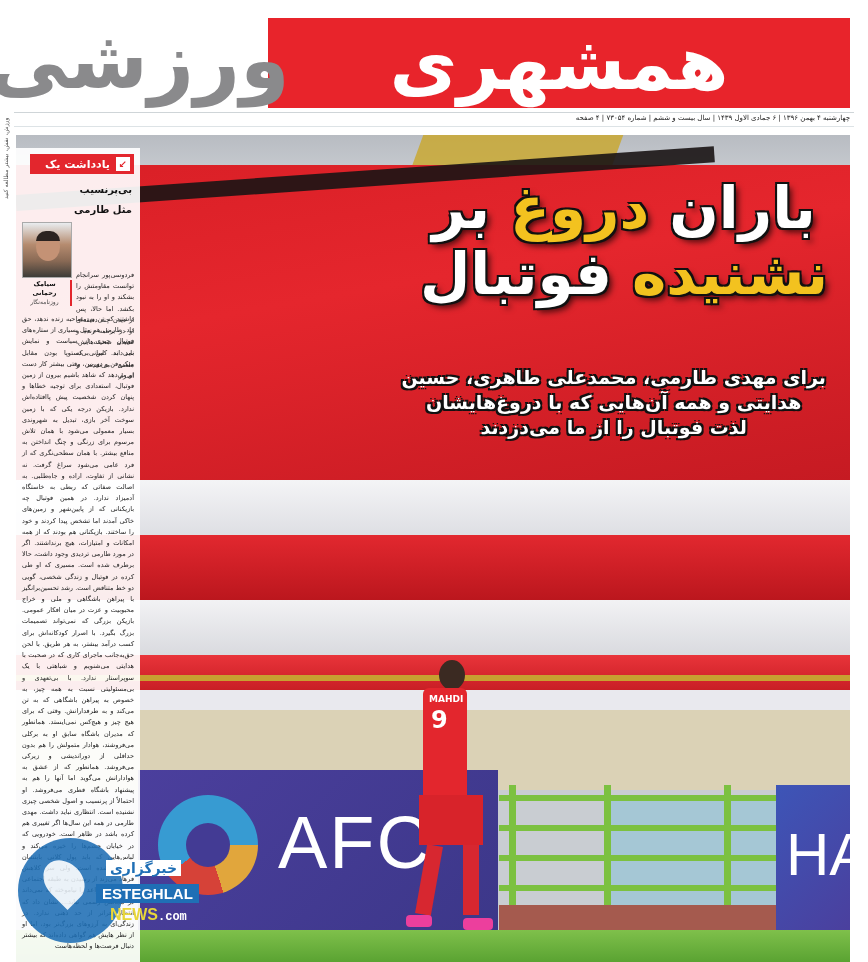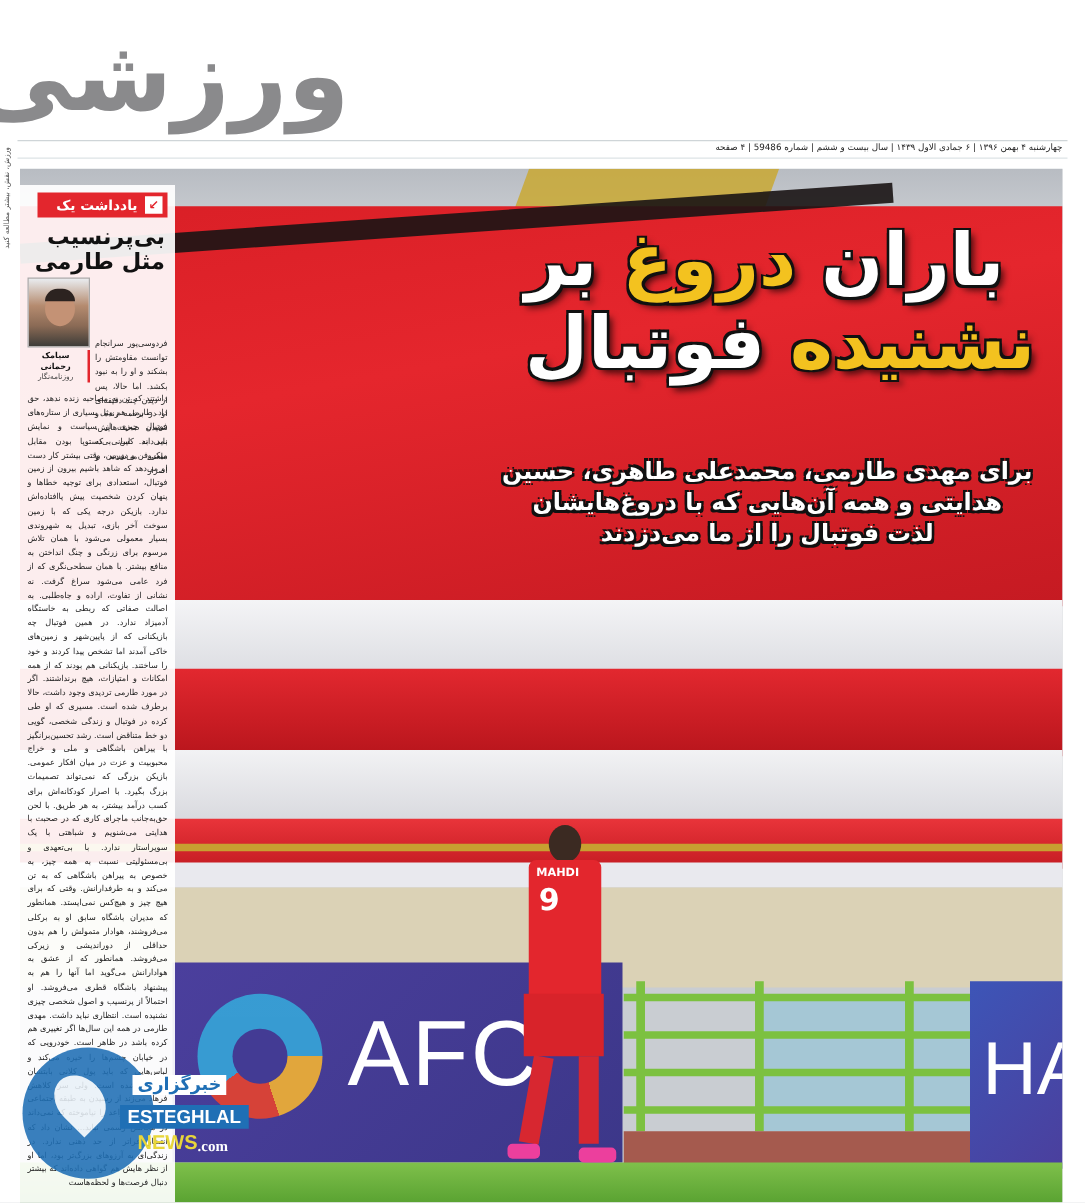--- a/index.html
+++ b/index.html
@@ -3,21 +3,21 @@
 <meta charset="utf-8">
 <style>
   * { box-sizing: border-box; margin: 0; padding: 0; }
   html, body { width: 868px; height: 962px; overflow: hidden; background: #ffffff; }
   body { font-family: "DejaVu Sans", sans-serif; position: relative; }
 
   
   .masthead { position: absolute; left: 0; top: 0; width: 868px; height: 112px; background: #fff; }
   .logo-red { position: absolute; left: 268px; top: 18px; width: 582px; height: 90px; background: #e8242b; display: flex; align-items: center; justify-content: center; }
   .logo-red span { color: #ffffff; font-family: "DejaVu Sans", sans-serif; font-weight: bold; font-size: 74px; direction: rtl; letter-spacing: -2px; line-height: 1; }
-  .logo-grey { position: absolute; left: 4px; top: 14px; width: 250px; height: 94px; display: flex; align-items: center; justify-content: center; }
+  .logo-grey { position: absolute; left: 14px; top: 14px; width: 250px; height: 94px; display: flex; align-items: center; justify-content: center; }
   .logo-grey span { color: #8a8a8c; font-weight: bold; font-size: 80px; direction: rtl; line-height: 1; }
   .date-line { position: absolute; right: 18px; top: 114px; font-size: 7px; color: #222; direction: rtl; white-space: nowrap; }
   .rule { position: absolute; left: 14px; right: 14px; top: 112px; height: 1px; background: #cfd5d8; }
   .rule2 { position: absolute; left: 14px; right: 14px; top: 126px; height: 1px; background: #dde3e6; }
 
   
   .photo { position: absolute; left: 16px; top: 135px; width: 834px; height: 827px; overflow: hidden; background: #c9cdd2; }
   .sky { position: absolute; left: 0; top: 0; width: 100%; height: 60px; background: linear-gradient(180deg,#b8bcc2,#d0d3d8); }
   .gold-patch { position: absolute; left: 400px; top: 0; width: 200px; height: 40px; background: #c9a833; transform: skewX(-20deg); opacity: .85; }
   .red-flag { position: absolute; left: 0; top: 30px; width: 100%; height: 320px; background: linear-gradient(170deg,#d91f26 0%,#e5262d 40%,#c51a22 100%); }
@@ -37,71 +37,74 @@
   .board2 { position: absolute; left: 760px; top: 650px; width: 74px; height: 150px; background: linear-gradient(135deg,#3d55b7,#4b3f9d); }
   .board2-text { position: absolute; left: 10px; top: 35px; color: #fff; font-size: 60px; font-family: "Liberation Sans", sans-serif; }
   .fence { position: absolute; left: 483px; top: 650px; width: 277px; height: 120px; }
   .fence .bar-h { position: absolute; left: 0; width: 100%; height: 6px; background: #7cc140; }
   .fence .bar-v { position: absolute; top: 0; width: 7px; height: 120px; background: #7cc140; }
   .fence .glass { position: absolute; left: 110px; top: 12px; width: 167px; height: 108px; background: #9cc6d6; opacity: .8; }
   .track { position: absolute; left: 483px; top: 770px; width: 277px; height: 30px; background: #a55a4e; }
   .grass { position: absolute; left: 0; top: 795px; width: 100%; height: 32px; background: linear-gradient(180deg,#7fc04b,#5aa332); }
   .player { position: absolute; left: 385px; top: 525px; width: 100px; height: 280px; }
   .p-head { position: absolute; left: 38px; top: 0; width: 26px; height: 30px; border-radius: 50%; background: #3b2a22; }
-  .p-shirt { position: absolute; left: 22px; top: 28px; width: 58px; height: 110px; background: #e3262d; border-radius: 6px 6px 2px 2px; }
+  .p-shirt { position: absolute; left: 22px; top: 28px; width: 44px; height: 110px; background: #e3262d; border-radius: 6px 6px 2px 2px; }
   .p-name { position: absolute; left: 28px; top: 36px; color: #fff; font-size: 9px; font-weight: bold; }
   .p-num { position: absolute; left: 30px; top: 48px; color: #fff; font-size: 24px; font-weight: bold; }
   .p-shorts { position: absolute; left: 18px; top: 135px; width: 64px; height: 50px; background: #d8232a; }
   .p-leg1 { position: absolute; left: 20px; top: 185px; width: 16px; height: 70px; background: #d72730; transform: rotate(10deg); }
   .p-leg2 { position: absolute; left: 62px; top: 185px; width: 16px; height: 70px; background: #d72730; }
   .p-shoe1 { position: absolute; left: 5px; top: 255px; width: 26px; height: 12px; background: #ec3f9d; border-radius: 4px; }
   .p-shoe2 { position: absolute; left: 62px; top: 258px; width: 30px; height: 12px; background: #ec3f9d; border-radius: 4px; }
 
   
-  .headline { position: absolute; right: 22px; top: 40px; text-align: left; direction: rtl; }
+  .headline { position: absolute; right: 22px; top: 40px; text-align: center; direction: rtl; }
   .h-line { font-weight: bold; font-size: 58px; line-height: 66px; color: #fff; text-shadow: 2px 2px 0 #111, -2px -2px 0 #111, 2px -2px 0 #111, -2px 2px 0 #111, 4px 4px 6px rgba(0,0,0,.7); white-space: nowrap; }
   .h-yellow { color: #f3c21f; }
   .subhead { position: absolute; right: 24px; top: 230px; text-align: center; direction: rtl; }
   .sub-line { font-weight: bold; font-size: 19px; line-height: 25px; color: #fff; text-shadow: 2px 2px 0 #111, -2px -2px 0 #111, 2px -2px 0 #111, -2px 2px 0 #111; white-space: nowrap; }
 
   
   .column { position: absolute; left: 16px; top: 148px; width: 124px; height: 814px; background: rgba(255,255,255,0.92); direction: rtl; padding: 0 6px; }
   .col-tag { position: absolute; right: 6px; top: 6px; width: 104px; height: 20px; background: #e3262d; display: flex; align-items: center; justify-content: flex-start; padding-right: 4px; gap: 6px; }
   .col-tag .tag-icon { width: 14px; height: 14px; background: #fff; display: flex; align-items: center; justify-content: center; color: #e3262d; font-size: 10px; font-weight: bold; }
   .col-tag .tag-label { color: #fff; font-size: 11px; font-weight: bold; }
   .col-title { position: absolute; right: 8px; top: 32px; text-align: right; }
-  .col-title div { font-size: 18px; font-weight: bold; line-height: 20px; color: #111; }
+  .col-title div { font-size: 10px; font-weight: bold; line-height: 20px; color: #111; }
   .author-photo { position: absolute; left: 6px; top: 74px; width: 50px; height: 56px; background: linear-gradient(180deg,#e9ecef 0%,#b58b6f 40%,#8a6a55 70%,#3d3c38 100%); border: 1px solid #aaa; }
   .author-photo .face { position: absolute; left: 13px; top: 10px; width: 24px; height: 28px; border-radius: 50%; background: #c49275; }
   .author-photo .hair { position: absolute; left: 13px; top: 8px; width: 24px; height: 10px; border-radius: 12px 12px 0 0; background: #2c2320; }
   .author-name { position: absolute; left: 6px; top: 132px; width: 50px; text-align: center; border-right: 2px solid #e3262d; padding-right: 3px; }
   .author-name .n { font-size: 6.5px; font-weight: bold; color: #111; line-height: 9px; }
   .author-name .r { font-size: 6px; color: #444; line-height: 8px; }
   .col-body-top { position: absolute; right: 6px; top: 74px; width: 58px; font-size: 6.5px; line-height: 11.2px; color: #222; text-align: justify; margin-top: 48px; }
   .col-body { position: absolute; right: 6px; top: 166px; width: 112px; font-size: 6.5px; line-height: 11.2px; color: #222; text-align: justify; }
   .vertical-strip { position: absolute; left: 2px; top: 118px; width: 12px; height: 110px; writing-mode: vertical-rl; transform: rotate(180deg); font-size: 6px; color: #555; direction: rtl; }
 
   
   .watermark { position: absolute; left: 18px; top: 838px; width: 180px; height: 120px; }
   .wm-circle { position: absolute; left: 0; top: 0; width: 105px; height: 105px; border-radius: 50%; background: #1f6fb5; opacity: .88; }
   .wm-circle::after { content: ""; position: absolute; left: 28px; top: 20px; width: 36px; height: 46px; border-radius: 50% 50% 50% 0; transform: rotate(-45deg); background: #fff; opacity: .9; }
   .wm-fa { position: absolute; left: 88px; top: 22px; color: #1f6fb5; background: #fff; font-size: 14px; font-weight: bold; padding: 0 4px; direction: rtl; }
   .wm-en { position: absolute; left: 78px; top: 46px; background: #1f6fb5; color: #fff; font-family: "Liberation Sans", sans-serif; font-weight: bold; font-size: 15px; padding: 1px 6px; }
   .wm-news { position: absolute; left: 92px; top: 68px; font-family: "Liberation Sans", sans-serif; font-weight: bold; font-size: 16px; color: #e8d63a; }
-  .wm-com { position: absolute; left: 140px; top: 72px; font-family: Liberation Serif, serif; font-weight: bold; font-size: 12px; color: #fff; text-align: center; }
+  .wm-com { position: absolute; left: 140px; top: 72px; font-family: Liberation Mono, monospace; font-weight: bold; font-size: 12px; color: #fff; text-align: center; }
 </style>
 </head>
 <body>
 
 <div class="masthead">
+  <div class="logo-red">
+    <span>همشهری</span>
+  </div>
   <div class="logo-grey">
     <span>ورزشی</span>
   </div>
   <div class="rule"></div>
-  <div class="date-line">چهارشنبه ۴ بهمن ۱۳۹۶ | ۶ جمادی الاول ۱۴۳۹ | سال بیست و ششم | شماره 59486 | ۴ صفحه</div>
+  <div class="date-line">چهارشنبه ۴ بهمن ۱۳۹۶ | ۶ جمادی الاول ۱۴۳۹ | سال بیست و ششم | شماره ۷۳۰۵۴ | ۴ صفحه</div>
   <div class="rule2"></div>
 </div>
 
 <div class="vertical-strip">ورزش، نقش، بیشتر مطالعه کنید</div>
 
 <div class="photo">
   <div class="sky"></div>
   <div class="gold-patch"></div>
   <div class="red-flag"></div>
   <div class="black-seam"></div>

